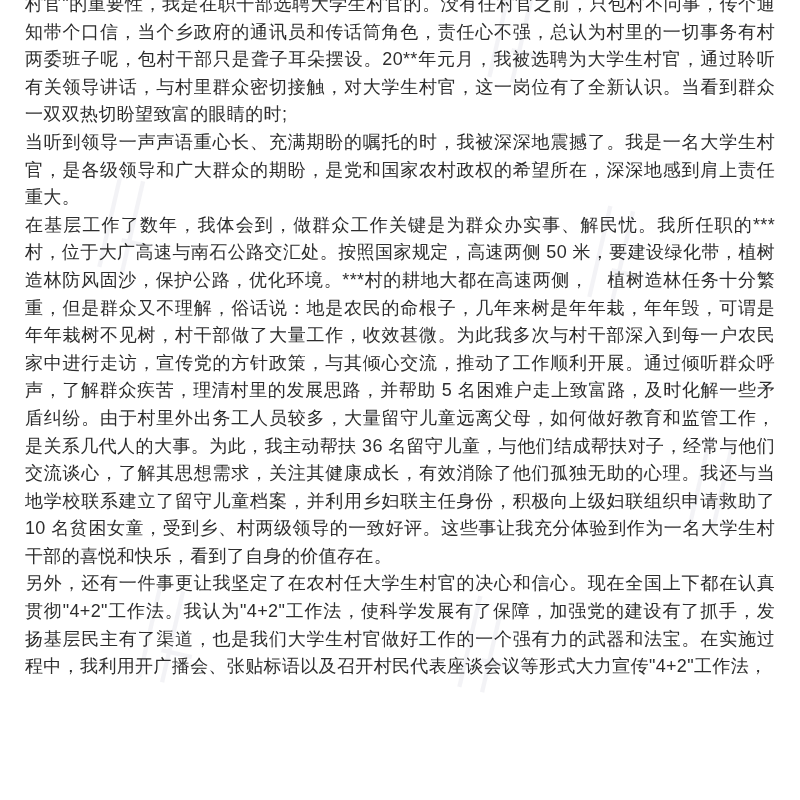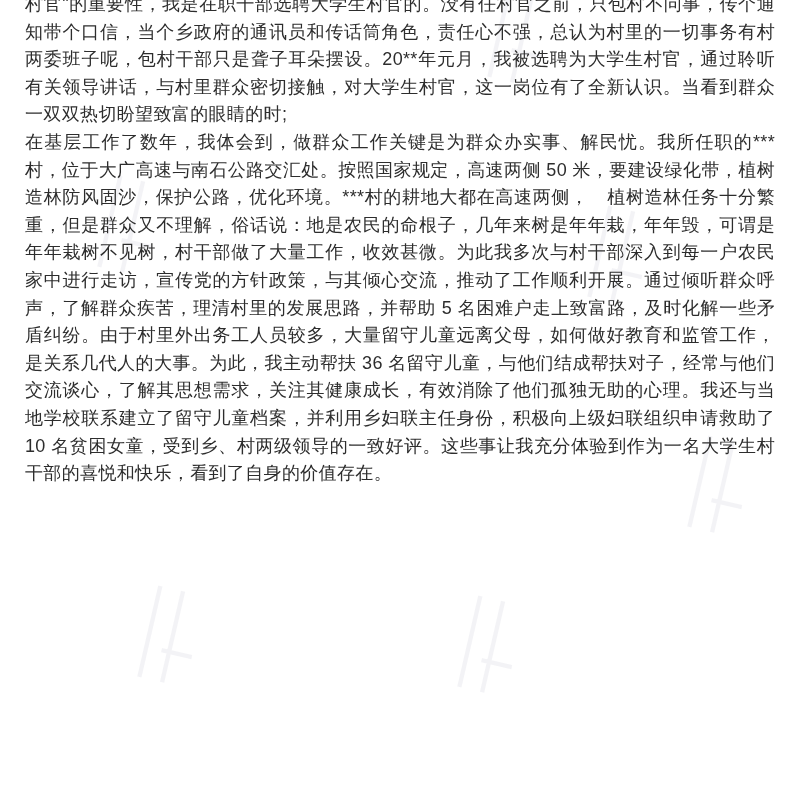--- a/index.html
+++ b/index.html
@@ -74,16 +74,18 @@
       </svg>
   </div>
   <div class="wm" style="left:660px; top:430px; transform:rotate(-32deg);">
     <svg viewBox="0 0 100 100">
         <path d="M10 70 L70 10 M25 85 L85 25 M40 60 L60 80" stroke="#ebebf0" stroke-width="4" fill="none"></path>
       </svg>
   </div>
 
   <div class="text-block">
     <p>村官"的重要性，我是在职干部选聘大学生村官的。没有任村官之前，只包村不问事，传个通知带个口信，当个乡政府的通讯员和传话筒角色，责任心不强，总认为村里的一切事务有村两委班子呢，包村干部只是聋子耳朵摆设。20**年元月，我被选聘为大学生村官，通过聆听有关领导讲话，与村里群众密切接触，对大学生村官，这一岗位有了全新认识。当看到群众一双双热切盼望致富的眼睛的时;</p>
+    <p>当听到领导一声声语重心长、充满期盼的嘱托的时，我被深深地震撼了。我是一名大学生村官，是各级领导和广大群众的期盼，是党和国家农村政权的希望所在，深深地感到肩上责任重大。</p>
     <p>在基层工作了数年，我体会到，做群众工作关键是为群众办实事、解民忧。我所任职的***村，位于大广高速与南石公路交汇处。按照国家规定，高速两侧 50 米，要建设绿化带，植树造林防风固沙，保护公路，优化环境。***村的耕地大都在高速两侧，　植树造林任务十分繁重，但是群众又不理解，俗话说：地是农民的命根子，几年来树是年年栽，年年毁，可谓是年年栽树不见树，村干部做了大量工作，收效甚微。为此我多次与村干部深入到每一户农民家中进行走访，宣传党的方针政策，与其倾心交流，推动了工作顺利开展。通过倾听群众呼声，了解群众疾苦，理清村里的发展思路，并帮助 5 名困难户走上致富路，及时化解一些矛盾纠纷。由于村里外出务工人员较多，大量留守儿童远离父母，如何做好教育和监管工作，是关系几代人的大事。为此，我主动帮扶 36 名留守儿童，与他们结成帮扶对子，经常与他们交流谈心，了解其思想需求，关注其健康成长，有效消除了他们孤独无助的心理。我还与当地学校联系建立了留守儿童档案，并利用乡妇联主任身份，积极向上级妇联组织申请救助了 10 名贫困女童，受到乡、村两级领导的一致好评。这些事让我充分体验到作为一名大学生村干部的喜悦和快乐，看到了自身的价值存在。</p>
+    <p>另外，还有一件事更让我坚定了在农村任大学生村官的决心和信心。现在全国上下都在认真贯彻"4+2"工作法。我认为"4+2"工作法，使科学发展有了保障，加强党的建设有了抓手，发扬基层民主有了渠道，也是我们大学生村官做好工作的一个强有力的武器和法宝。在实施过程中，我利用开广播会、张贴标语以及召开村民代表座谈会议等形式大力宣传"4+2"工作法，</p>
   </div>
 
 </div>
 
 </body></html>

